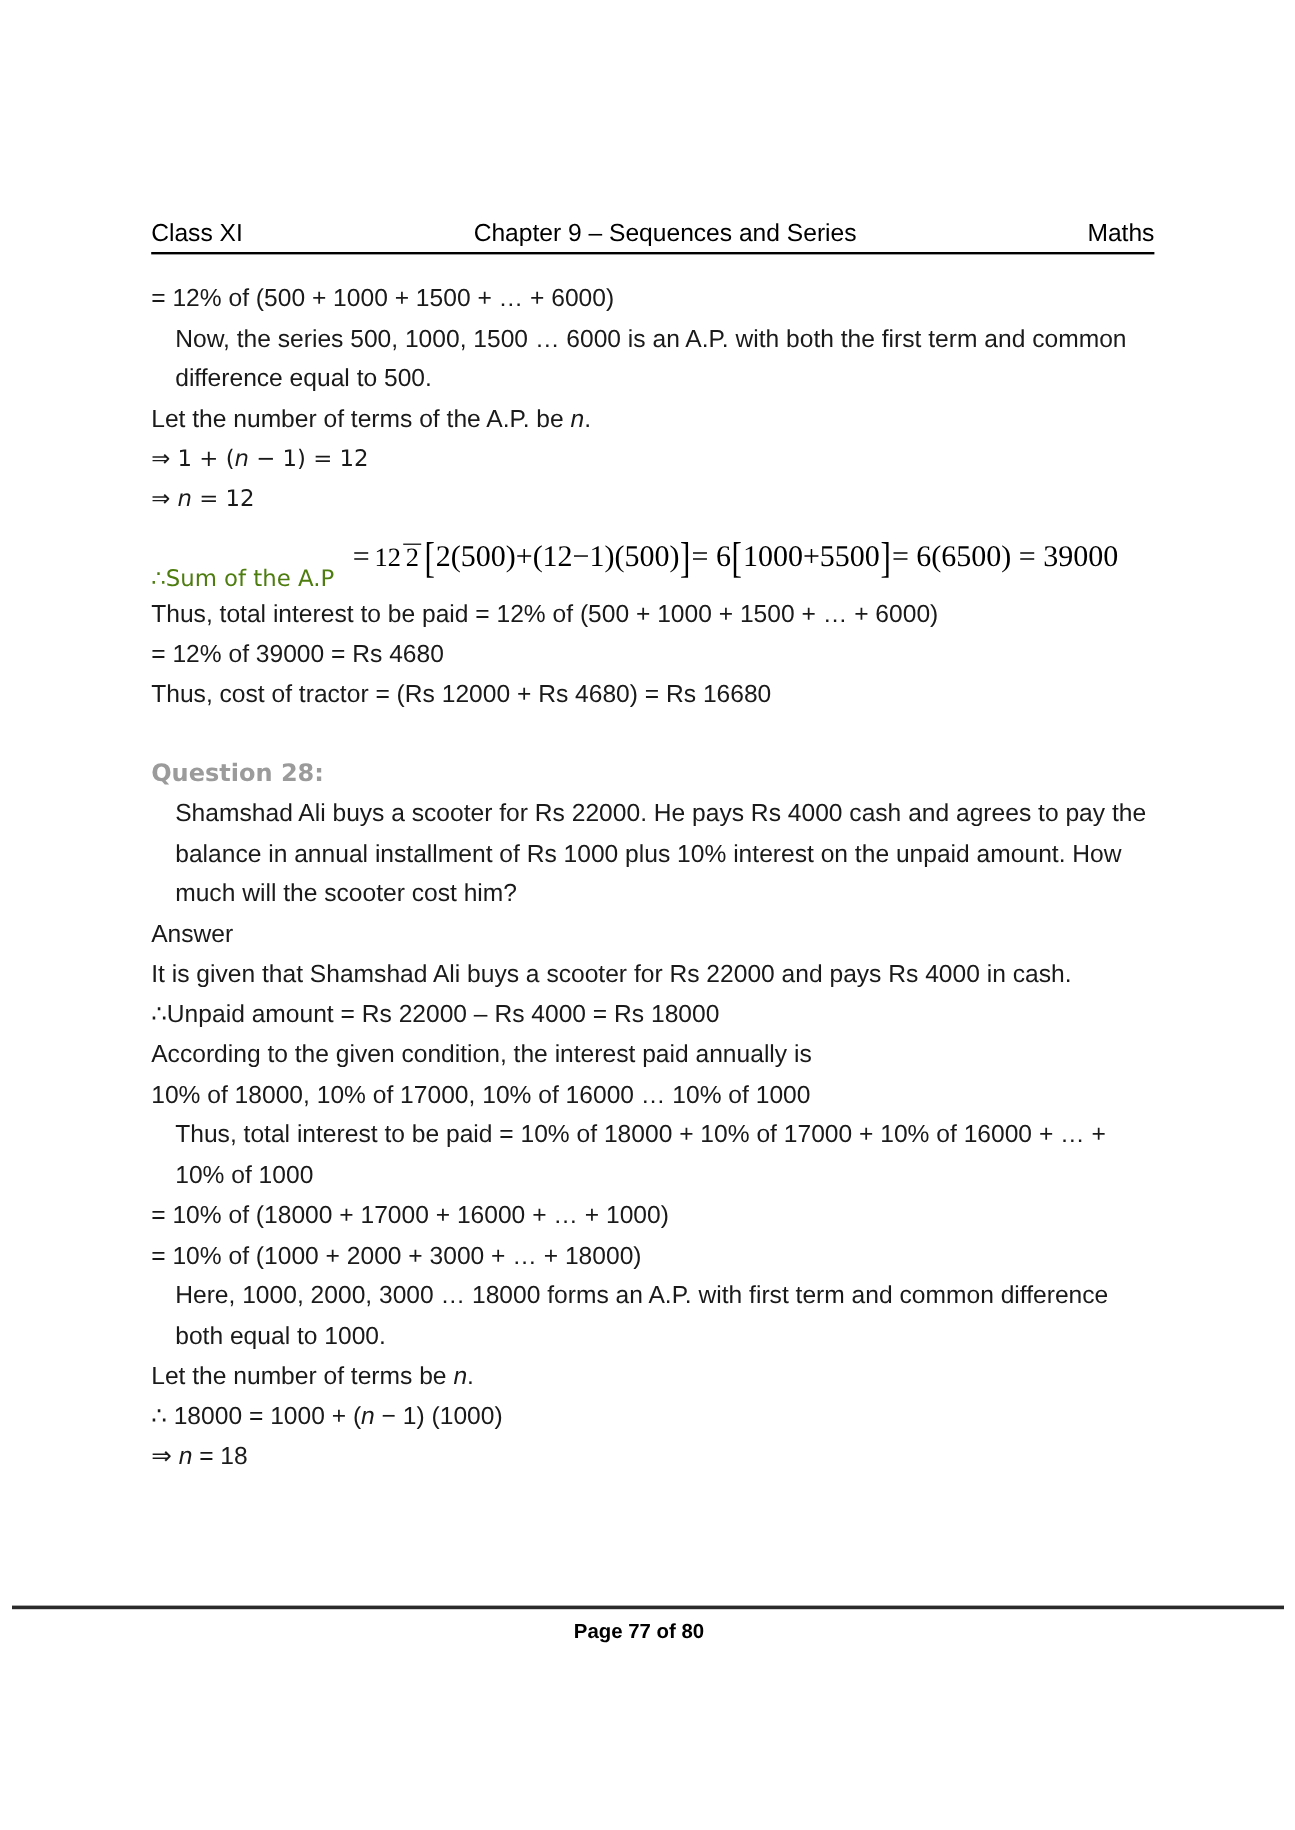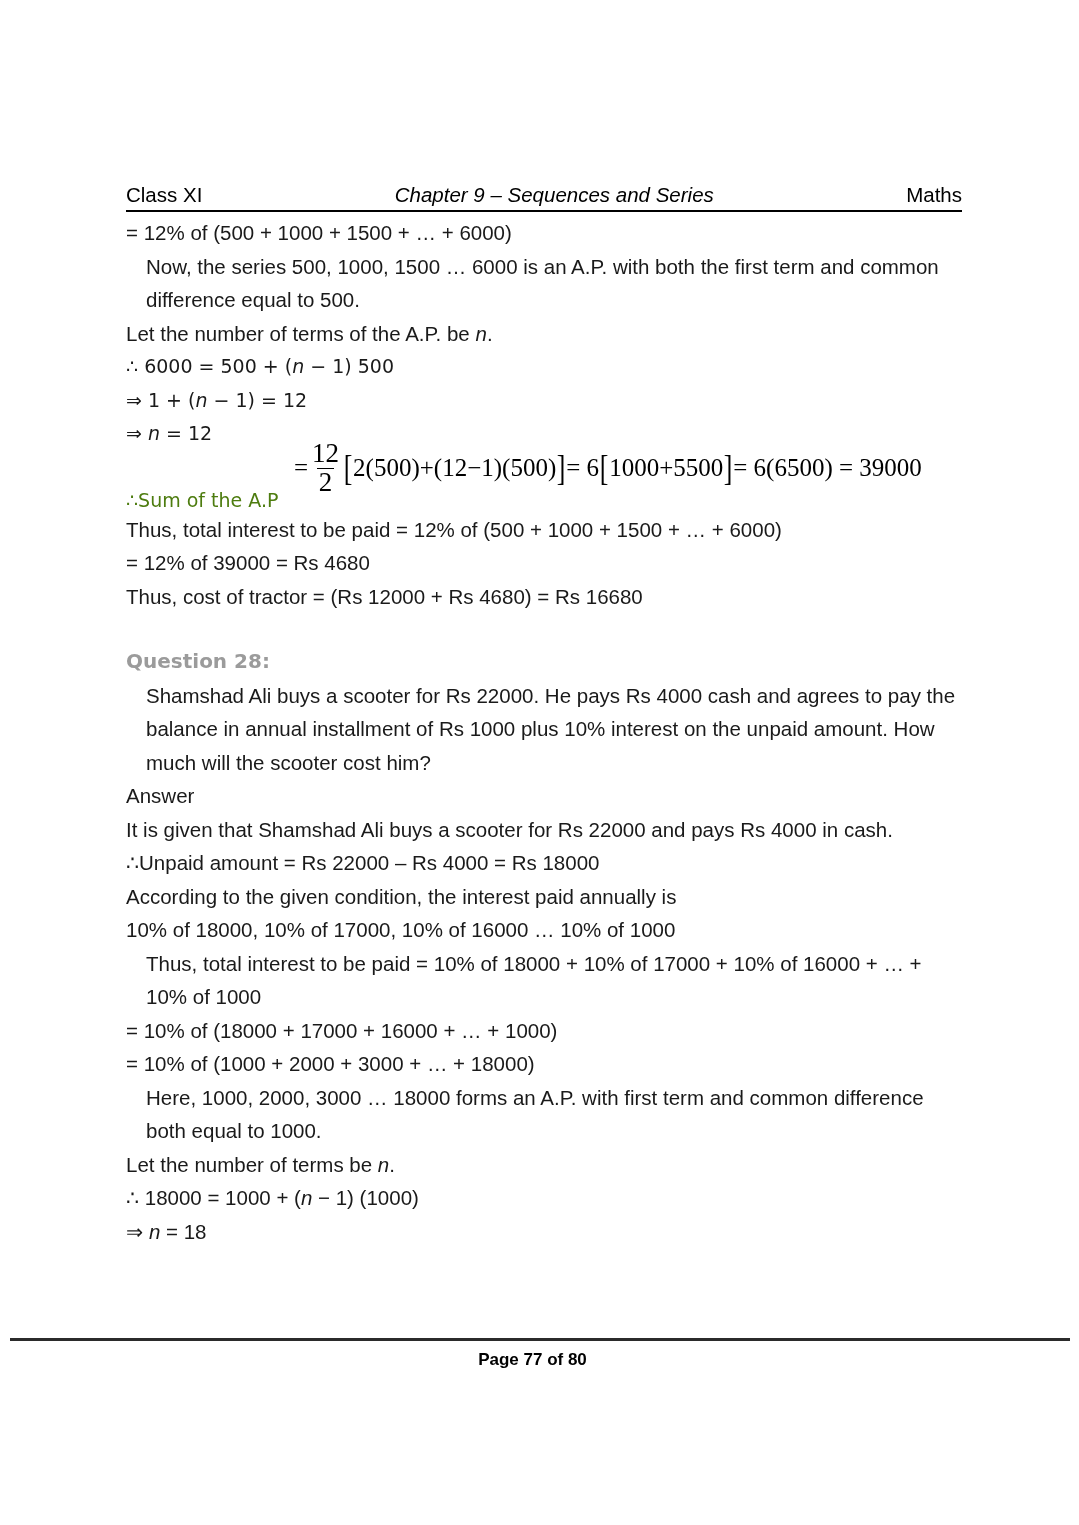--- a/index.html
+++ b/index.html
@@ -25,28 +25,28 @@
     border-bottom: 2px solid #000000;
     padding-bottom: 3px;
     display: flex;
     align-items: baseline;
     font-family: "Liberation Sans", sans-serif;
     font-size: 20.5px;
     color: #000000;
     white-space: nowrap;
   }
   .header .hdr-left  { flex: 0 0 auto; }
-  .header .hdr-mid   { flex: 1 1 auto; text-align: center; font-style: italic; }
+  .header .hdr-mid   { flex: 1 1 auto; text-align: center; }
   .header .hdr-right { flex: 0 0 auto; }
 
   
   .content {
     position: absolute;
     left: 126px;
-    top: 216px;
+    top: 232px;
     width: 840px;
   }
   .line {
     font-family: "Liberation Sans", sans-serif;
     font-size: 20.5px;
     line-height: 33.5px;
     color: #1a1a1a;
     margin: 0;
     white-space: pre-wrap;
   }
@@ -92,27 +92,27 @@
     bottom: 16px;
     font-family: "Liberation Serif", serif;
     font-size: 25px;
     color: #000000;
     white-space: nowrap;
     display: flex;
     align-items: center;
   }
   .frac {
     display: inline-flex;
-    flex-direction: column;
+    flex-direction: row;
     align-items: center;
     justify-content: center;
     vertical-align: middle;
     margin: 0 2px;
     line-height: 1.03;
-    font-size: 27px;
+    font-size: 22px;
   }
   .frac .num { padding: 0 2px; }
   .frac .den { padding: 0 2px; border-top: 1.6px solid #000; }
   .brk {
     display: inline-block;
     font-size: 36px;
     line-height: 0.62;
     transform: scaleX(0.72);
     margin: 0 -1px;
   }
@@ -149,21 +149,20 @@
   </div>
 
   <div class="content">
 
     <p class="line">= 12% of (500 + 1000 + 1500 + … + 6000)</p>
 
     <p class="line wrap">Now, the series 500, 1000, 1500 … 6000 is an A.P. with both the first term and common difference equal to 500.</p>
 
     <p class="line"><span>Let the number of terms of the A.P. be </span><span class="it">n</span><span>.</span></p>
 
-    <p class="line dejavu"><span>∴ 6000 = 500 + (</span><span class="it">n</span><span> − 1) 500</span></p>
 
     <p class="line dejavu"><span>⇒ 1 + (</span><span class="it">n</span><span> − 1) = 12</span></p>
 
     <p class="line dejavu"><span>⇒ </span><span class="it">n</span><span> = 12</span></p>
 
     <div class="formula-row">
       <span class="formula-label">∴Sum of the A.P</span>
       <span class="formula-math">
         <span>=</span>
         <span class="frac">

